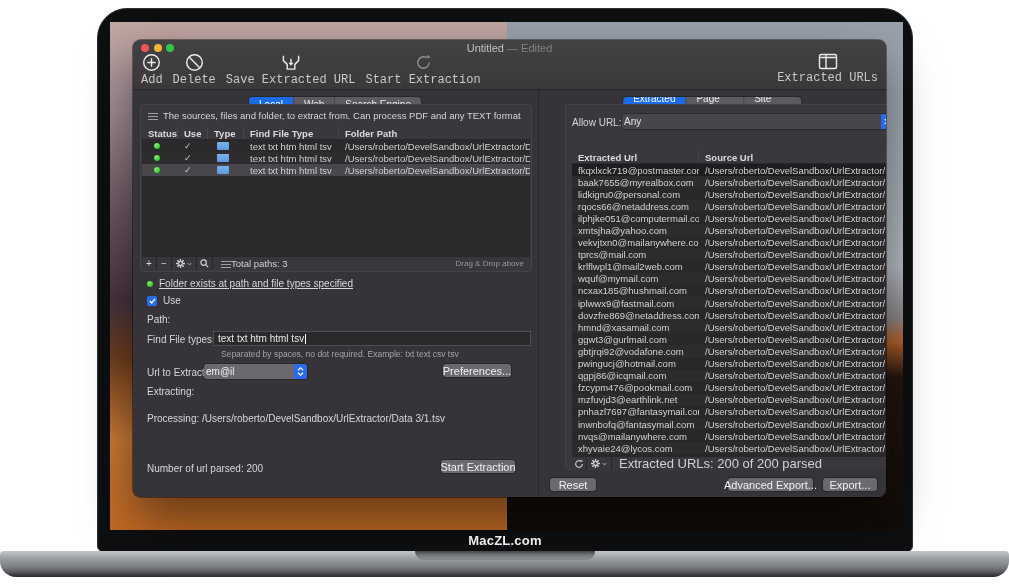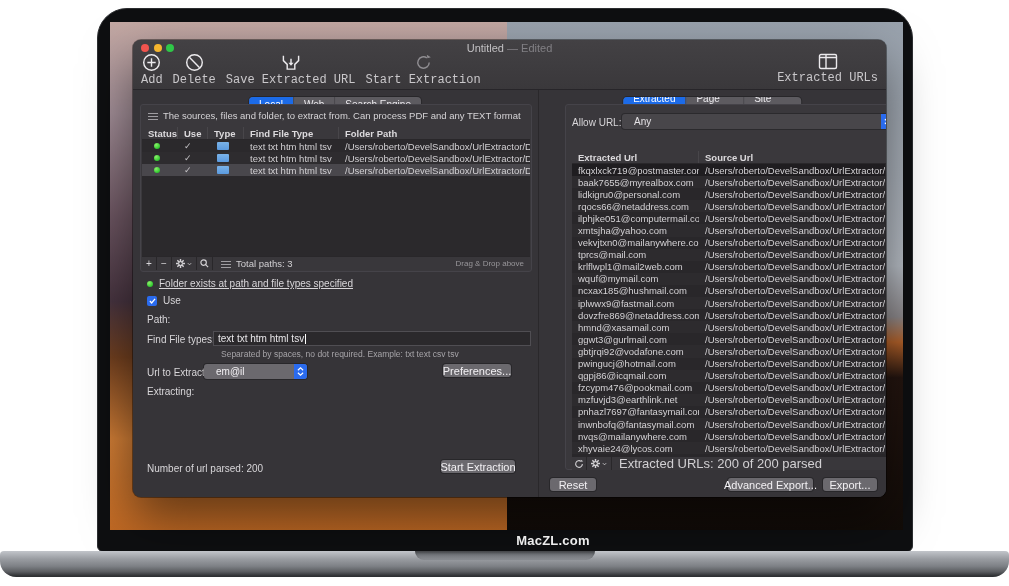--- a/index.html
+++ b/index.html
@@ -8,21 +8,21 @@
   .stage { position:relative; width:1009px; height:586px; background:#fff; overflow:hidden; }
 
   
   .bezel { position:absolute; left:97px; top:8px; width:816px; height:544px;
            background:#0e0f11; border:1px solid #2c2e31; border-radius:30px 30px 6px 6px; }
   .display { position:absolute; left:110px; top:22px; width:793px; height:508px; overflow:hidden; background:#555; }
   .wp-left { position:absolute; left:0; top:0; width:50%; height:100%;
     background:linear-gradient(180deg,#c3a8a3 0%,#a18d96 18%,#6d5662 38%,#473440 55%,#703f1f 66%,#ce7c35 82%,#c26a24 100%); }
   .wp-right { position:absolute; right:0; top:0; width:50%; height:100%;
     background:linear-gradient(180deg,#99a2ad 0%,#aab1ba 30%,#b9bfc7 48%,#8f8b8e 58%,#b4622a 63%,#241510 70%,#120c08 100%); }
-  .bezel-brand { position:absolute; left:97px; top:530px; width:912px; height:21px;
+  .bezel-brand { position:absolute; left:97px; top:530px; width:816px; height:21px;
     display:flex; align-items:center; justify-content:center;
     color:#ececec; font-size:13px; font-weight:bold; letter-spacing:.2px; }
   .base { position:absolute; left:0; top:551px; width:1009px; height:26px;
     background:linear-gradient(180deg,#c2c5ca 0%,#9a9da2 30%,#7e8186 58%,#5a5c60 80%,#2e3033 96%);
     border-radius:4px 4px 16px 16px; }
   .base-notch { position:absolute; left:415px; top:551px; width:180px; height:9px;
     background:linear-gradient(180deg,#63666b,#8b8e93); border-radius:0 0 12px 12px;
     box-shadow:inset 0 2px 3px rgba(0,0,0,.35); }
 
   
@@ -77,32 +77,32 @@
   .check { color:#c6c4c7; font-size:9px; padding-left:10px; }
   .folder { width:12px; height:8px; background:linear-gradient(180deg,#7ab2e8,#5b9be0); border-radius:1px; position:relative; margin-left:3px; }
   .folder::before { content:""; position:absolute; top:-2px; left:0; width:5px; height:2px; background:#6aa7e4; border-radius:1px 1px 0 0; }
 
   .stfoot { position:absolute; left:1px; right:1px; bottom:1px; height:14px; background:#39373b;
     border-top:1px solid #29272a; display:flex; align-items:center; font-size:9.5px; color:#d2d0d3; }
   .btn-seg { display:flex; height:100%; border-right:1px solid #29272a; }
   .sq { width:15px; height:100%; display:flex; align-items:center; justify-content:center;
     border-right:1px solid #29272a; color:#d8d6d9; font-size:10px; }
   .sq:last-child { border-right:none; }
-  .foot-total { display:flex; align-items:center; gap:5px; margin-left:8px; }
+  .foot-total { display:flex; align-items:center; margin-left:8px; }
   .drag-hint { margin-left:auto; margin-right:6px; font-size:8px; color:#98969a; }
 
   .line { position:absolute; left:14px; font-size:10px; color:#d8d6d9; white-space:nowrap; display:flex; align-items:center; gap:6px; }
   .checkbox { width:10px; height:10px; border-radius:2px; background:#2a6bee; display:inline-flex; align-items:center; justify-content:center; }
   .find-input { position:absolute; left:80px; top:291px; width:318px; height:15px; background:#2b292c;
     border:1px solid #504e53; font-size:10px; color:#e8e6e9; display:flex; align-items:center; padding:0 4px; white-space:nowrap; overflow:hidden; }
   .caret { display:inline-block; width:1px; height:10px; background:#fff; margin-left:1px; }
   .helper { position:absolute; left:88px; top:309px; font-size:8.5px; color:#a6a4a8; white-space:nowrap; }
 
   .popup { position:absolute; height:15px; background:#6b696e; border-radius:3px; display:flex; align-items:center;
-    font-size:10px; color:#f2f0f3; padding-left:12px; box-shadow:0 0 0 1px rgba(0,0,0,.25); }
+    font-size:10px; color:#f2f0f3; padding-left:2px; box-shadow:0 0 0 1px rgba(0,0,0,.25); }
   .popup .stepper { margin-left:auto; width:13px; height:15px; background:#2a6bee; border-radius:0 3px 3px 0;
     display:flex; align-items:center; justify-content:center; }
   .popup.dark { background:#48464a; color:#e4e2e5; }
 
   .mbtn { position:absolute; height:13px; background:#6b696e; border-radius:3px; border:none;
     font-family:inherit; font-size:11px; color:#f2f0f3; display:flex; align-items:center; justify-content:center;
     box-shadow:0 0 0 1px rgba(0,0,0,.25); white-space:nowrap; }
   .mbtn.disabled { background:#4a484d; color:#807e83;margin-top:48px; }
 
   
@@ -328,20 +328,21 @@
         <span>em@il</span>
         <span class="stepper">
           <svg class="icon" width="7" height="9" viewBox="0 0 8 10">
               <path d="M1 3.6L4 .8l3 2.8M1 6.4L4 9.2l3-2.8" fill="none" stroke="#fff" stroke-width="1.3"></path>
             </svg>
         </span>
       </div>
       <button class="mbtn" style="left:310px; top:274px; width:68px;">Preferences...</button>
 
       <div class="line" style="top:296px;">Extracting:</div>
+      <div class="line" style="top:323px;">Processing: /Users/roberto/DevelSandbox/UrlExtractor/Data 3/1.tsv</div>
 
       <div class="line" style="top:373px;">Number of url parsed: 200</div>
       <button class="mbtn" style="left:308px; top:370px; width:74px;">Start Extraction</button>
 
       <div class="line" style="top:408px;">Number of file processed: 6</div>
       <button class="mbtn disabled" style="left:308px; top:393px; width:74px;">Stop Extraction</button>
 
       <div class="segtabs" style="top:7px; left:579px; transform:translateX(-50%);" id="right-tabs">
           <span class="seg sel">Extracted Url</span>
           <span class="seg">Page Sources</span>

